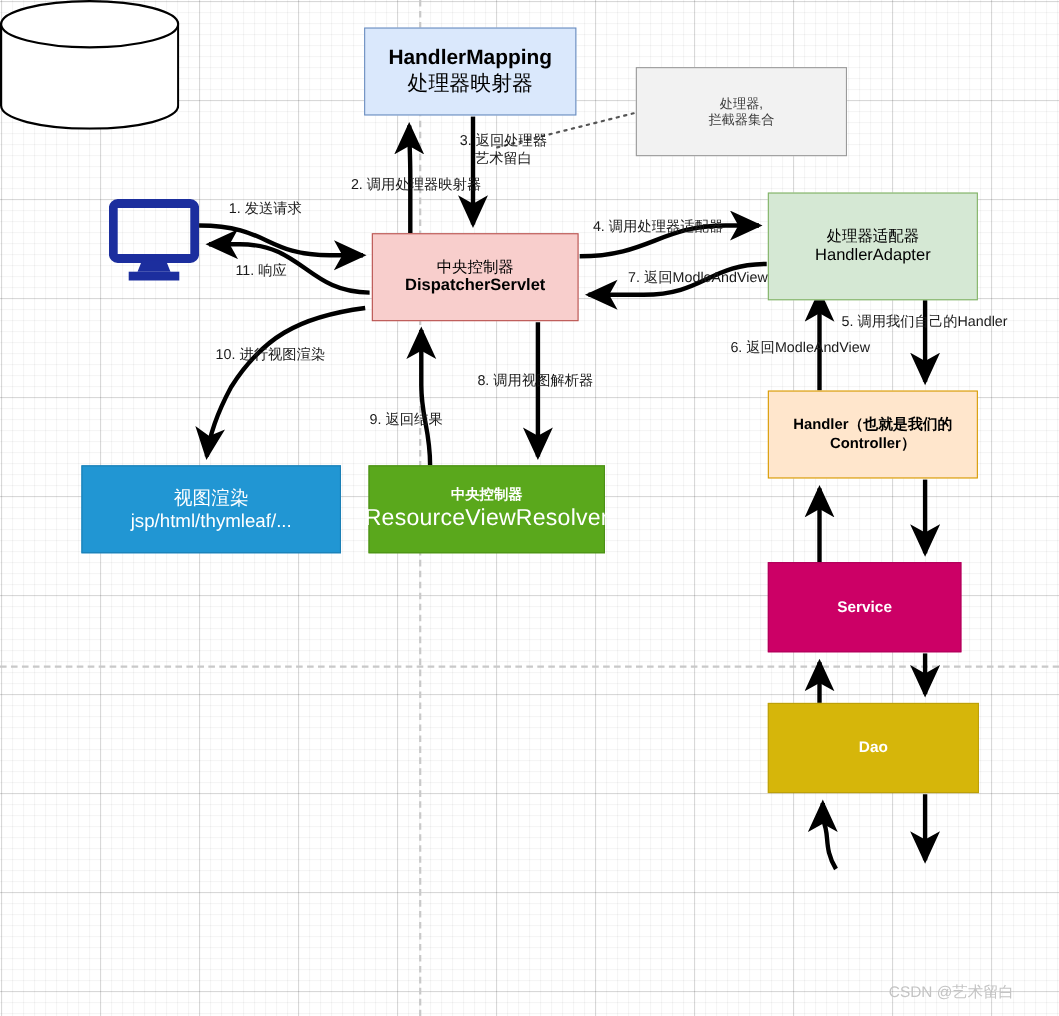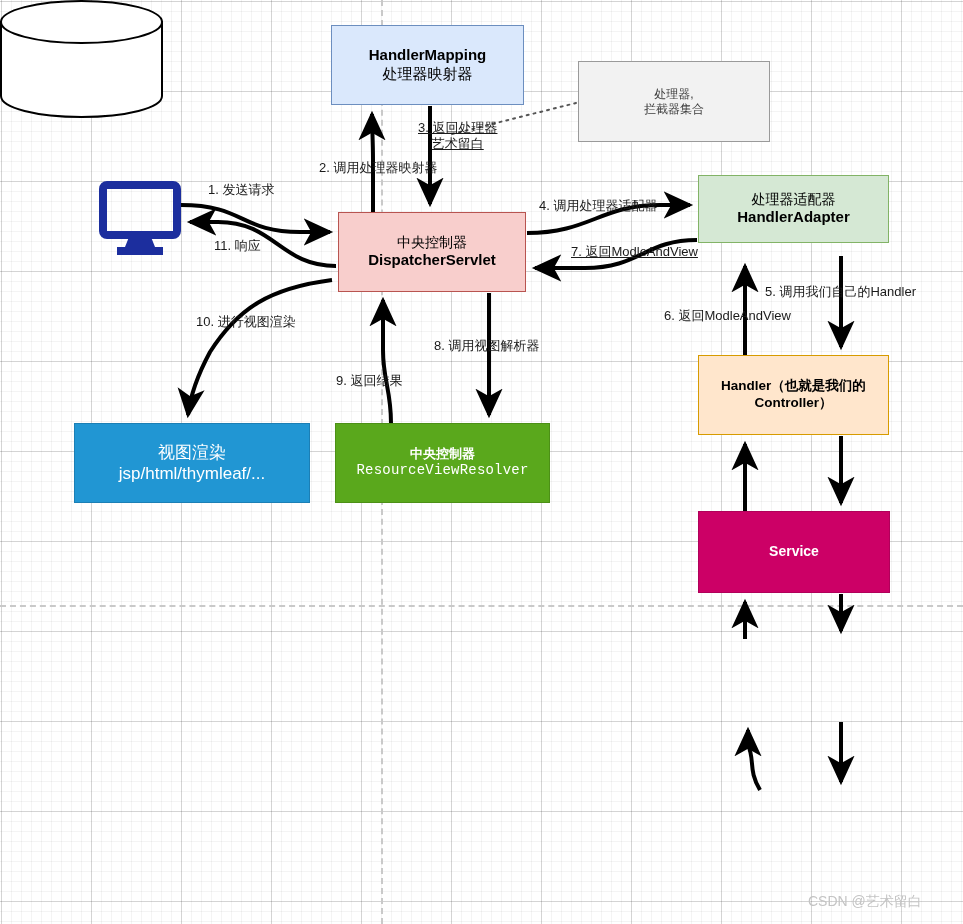--- a/index.html
+++ b/index.html
@@ -47,55 +47,55 @@
     text-align: center;
     line-height: 1.25;
     z-index: 5;
   }
   .node .l1, .node .l2 { display: block; white-space: nowrap; }
 
   
   #n-handlermapping {
     left: 331px; top: 25px; width: 193px; height: 80px;
     background: #dae8fc; border: 1px solid #6c8ebf;
-    color: #000; font-size: 15px;
+    color: #000; font-size: 19px;
   }
   #n-handlermapping .l1 { font-weight: bold; }
   #n-handlermapping .l2 { font-weight: normal; }
 
   #n-interceptors {
     left: 578px; top: 61px; width: 192px; height: 81px;
     background: #f2f2f2; border: 1px solid #9a9a9a;
     color: #3d3d3d; font-size: 12px;
   }
 
   #n-dispatcher {
     left: 338px; top: 212px; width: 188px; height: 80px;
     background: #f8cecc; border: 1px solid #b85450;
     color: #000; font-size: 14px;
   }
   #n-dispatcher .l1 { font-weight: normal; }
   #n-dispatcher .l2 { font-weight: bold; font-size: 15px; }
 
   #n-handleradapter {
-    left: 698px; top: 175px; width: 191px; height: 68px;
+    left: 698px; top: 175px; width: 191px; height: 98px;
     background: #d5e8d4; border: 1px solid #82b366;
     color: #000; font-size: 14px;
   }
   #n-handleradapter .l1 { font-weight: normal; }
-  #n-handleradapter .l2 { font-weight: bold; font-size: 15px; }
+  #n-handleradapter .l2 { font-weight: normal; font-size: 15px; }
 
   #n-handler {
     left: 698px; top: 355px; width: 191px; height: 80px;
     background: #ffe6cc; border: 1px solid #d79b00;
     color: #000; font-size: 13.5px; font-weight: bold;
   }
 
   #n-service {
-    left: 698px; top: 511px; width: 192px; height: 82px;
+    left: 698px; top: 511px; width: 176px; height: 82px;
     background: #cc0066; border: 1px solid #b0005a;
     color: #ffffff; font-size: 14px; font-weight: bold;
   }
 
   #n-dao {
     left: 698px; top: 639px; width: 192px; height: 82px;
     background: #d6b60a; border: 1px solid #bda009;
     color: #ffffff; font-size: 14px; font-weight: bold;
   }
 
@@ -104,21 +104,21 @@
     background: #2196d3; border: 1px solid #1b7fb5;
     color: #ffffff; font-size: 17px; font-weight: normal;
   }
 
   #n-viewresolver {
     left: 335px; top: 423px; width: 215px; height: 80px;
     background: #5aa81c; border: 1px solid #4c9016;
     color: #ffffff;
   }
   #n-viewresolver .l1 { font-size: 13px; font-weight: bold; }
-  #n-viewresolver .l2 { font-size: 14px; font-weight: normal; letter-spacing: .2px; font-family: Liberation Mono, monospace; }
+  #n-viewresolver .l2 { font-size: 21px; font-weight: normal; letter-spacing: .2px; }
 
   #n-database {
     left: 730px; top: 790px; width: 163px; height: 118px;
     z-index: 5;
   }
   #n-database .db-label {
     position: absolute;
     left: 0; right: 0; top: 54px;
     text-align: center;
     font-size: 13.5px;
@@ -244,20 +244,23 @@
 
   <div class="node" id="n-handler">
     <span class="l1">Handler（也就是我们的</span>
     <span class="l2">Controller）</span>
   </div>
 
   <div class="node" id="n-service">
     <span class="l1">Service</span>
   </div>
 
+  <div class="node" id="n-dao">
+    <span class="l1">Dao</span>
+  </div>
 
   <div class="node" id="n-viewrender">
     <span class="l1">视图渲染</span>
     <span class="l2">jsp/html/thymleaf/...</span>
   </div>
 
   <div class="node" id="n-viewresolver">
     <span class="l1">中央控制器</span>
     <span class="l2">ResourceViewResolver</span>
   </div>
@@ -269,28 +272,28 @@
     </svg>
     <span class="db-label">DataBase</span>
   </div>
 
   <div class="edge-label" style="left:208px; top:182px;">1. 发送请求</div>
 
   <div class="edge-label" style="left:214px; top:238px;">11. 响应</div>
 
   <div class="edge-label" style="left:319px; top:160px;">2. 调用处理器映射器</div>
 
-  <div class="edge-label center" style="left:418px; top:120px;text-decoration:underline;">
+  <div class="edge-label center" style="left:418px; top:120px;">
     <span>3. 返回处理器</span><br>
     <span>艺术留白</span>
   </div>
 
   <div class="edge-label" style="left:539px; top:198px;">4. 调用处理器适配器</div>
 
-  <div class="edge-label" style="left:571px; top:244px;text-decoration:underline;">7. 返回ModleAndView</div>
+  <div class="edge-label" style="left:571px; top:244px;">7. 返回ModleAndView</div>
 
   <div class="edge-label" style="left:765px; top:284px;">5. 调用我们自己的Handler</div>
 
   <div class="edge-label" style="left:664px; top:308px;">6. 返回ModleAndView</div>
 
   <div class="edge-label" style="left:434px; top:338px;">8. 调用视图解析器</div>
 
   <div class="edge-label" style="left:336px; top:373px;">9. 返回结果</div>
 
   <div class="edge-label" style="left:196px; top:314px;text-align:center;">10. 进行视图渲染</div>

